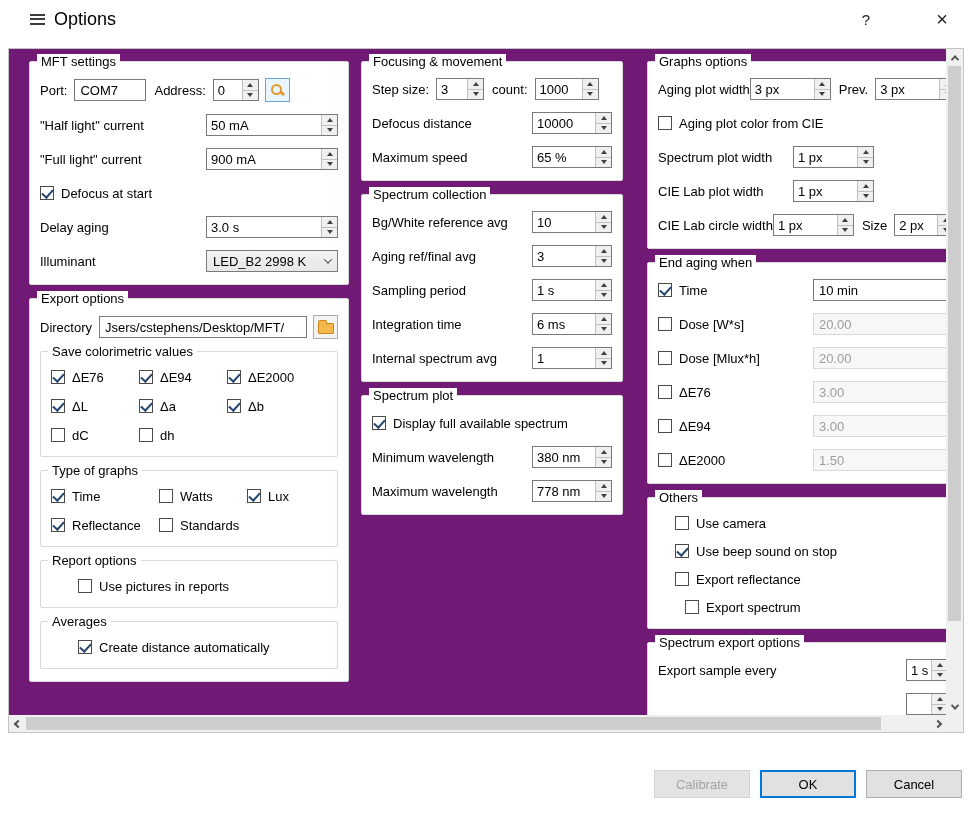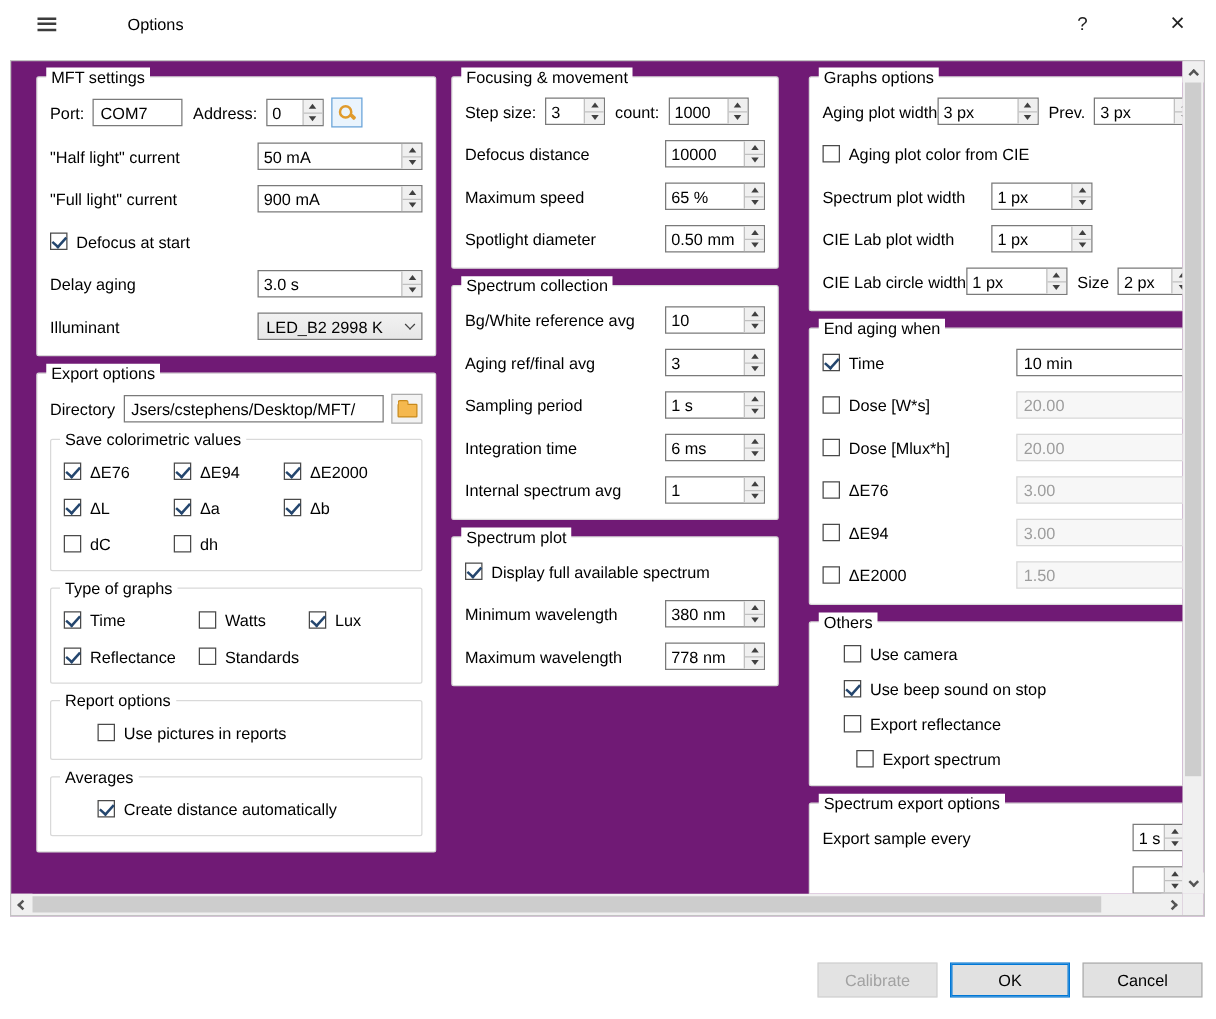--- a/index.html
+++ b/index.html
@@ -4,21 +4,21 @@
 <style>
   * { box-sizing: border-box; margin: 0; padding: 0; }
   html,body { background:#fff; }
   body { font-family: "Liberation Sans", sans-serif; font-size: 13px; color:#000; }
   .window { position:relative; width:973px; height:815px; background:#fff; overflow:hidden; }
 
   
   .titlebar { height:38px; display:flex; align-items:center; padding:0 14px 0 30px; }
   .title-icon { width:15px; height:11px; display:flex; flex-direction:column; justify-content:space-between; margin-right:9px; }
   .title-icon i { display:block; height:2px; background:#3c3c3c; }
-  .title-text { font-size:13px;margin-left:48px; }
+  .title-text { font-size:18px; }
   .tb-spacer { flex:1; }
   .tb-btn { width:34px; height:28px; display:flex; align-items:center; justify-content:center; color:#222; cursor:default; }
   .tb-btn.help { font-size:15px; margin-right:42px; }
   .tb-btn.close { font-size:20px; }
 
   
   .frame { position:absolute; left:8px; right:9px; top:48px; bottom:82px; border:1px solid #c3c3c3; background:#701a75; }
   .viewport { position:absolute; left:0; top:0; right:17px; bottom:17px; overflow:hidden; }
   .cols { display:flex; padding:12px 0 0 20px; }
   .col1 { width:320px; margin-right:12px; flex:none; }
@@ -308,27 +308,20 @@
               <span class="lbl">Defocus distance</span>
               <span class="spin w80">
                 <span class="val">10000</span>
                 <span class="sb"></span>
               </span>
             </div>
             <div class="row">
               <span class="lbl">Maximum speed</span>
               <span class="spin w80">
                 <span class="val">65 %</span>
-                <span class="sb"></span>
-              </span>
-            </div>
-            <div class="row">
-              <span class="lbl">Spotlight diameter</span>
-              <span class="spin w80">
-                <span class="val">0.50 mm</span>
                 <span class="sb"></span>
               </span>
             </div>
           </div>
 
           <div class="group">
             <span class="gtitle">Spectrum collection</span>
 
             <div class="row">
               <span class="lbl">Bg/White reference avg</span>

